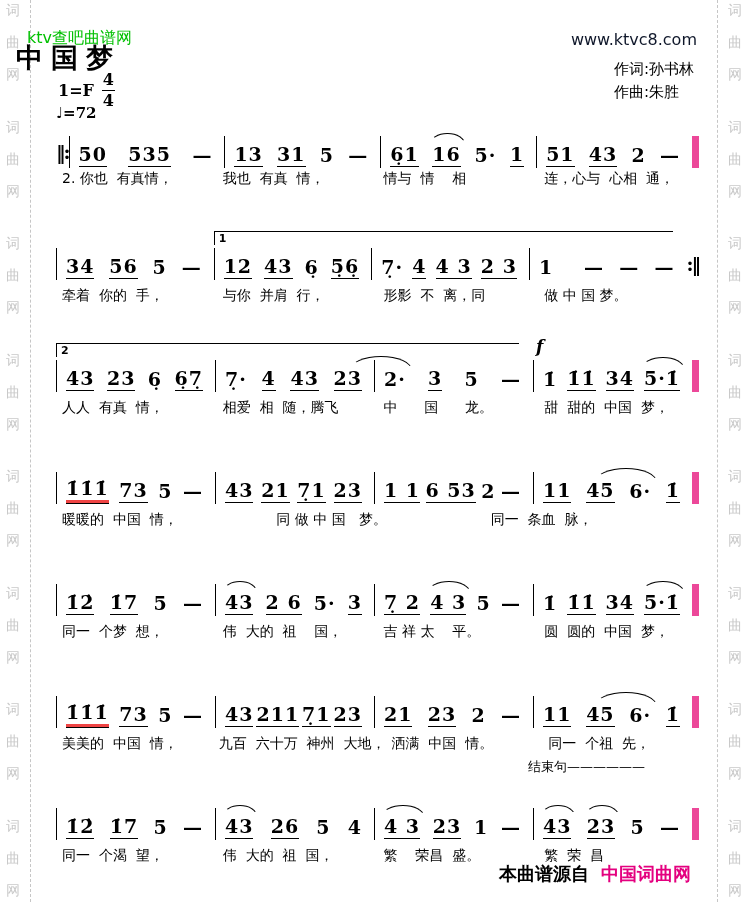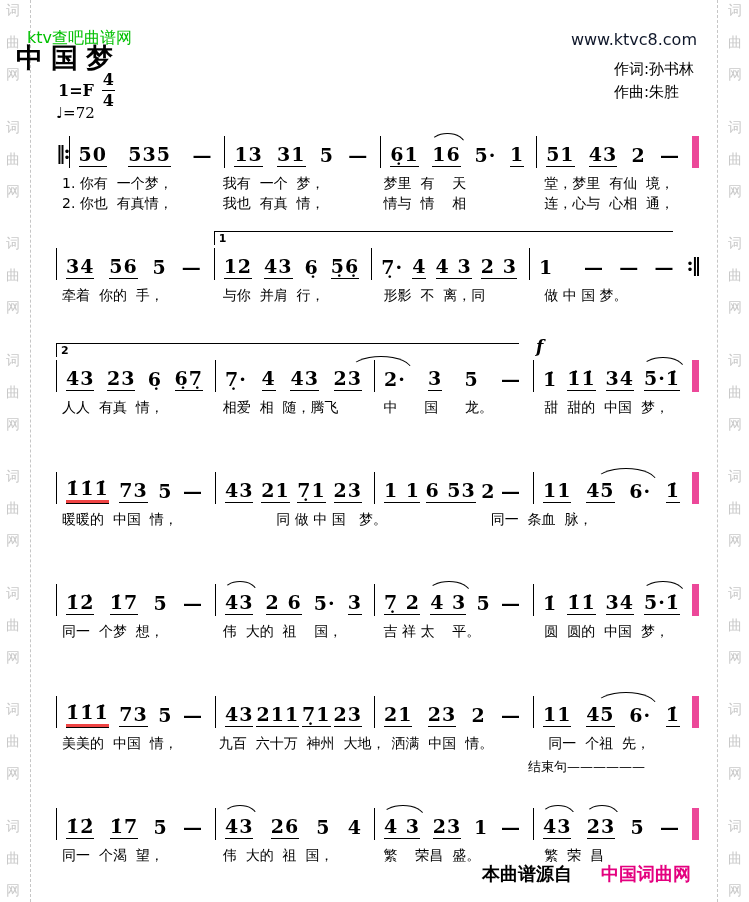--- a/index.html
+++ b/index.html
@@ -18,21 +18,21 @@
 
   
   .site-left{position:absolute;left:27px;top:28px;color:#00c000;font-size:16px;text-decoration:none;}
   .site-right{position:absolute;right:52px;top:30px;color:#0f172a;font-size:16px;text-decoration:none;}
   .title{position:absolute;left:0;right:0;top:24px;margin:16px;
          font-size:27px;font-weight:bold;letter-spacing:8px;font-family:"DejaVu Serif",serif;}
   .keysig{position:absolute;left:58px;top:72px;font-size:16px;font-weight:bold;
           font-family:"DejaVu Serif",serif;display:flex;align-items:center;gap:8px;}
   .frac{display:inline-flex;flex-direction:column;align-items:center;line-height:1;}
   .frac .fbar{width:13px;height:1px;background:#000;margin:2px 0;}
-  .tempo{position:absolute;left:56px;top:104px;font-size:15px;font-weight:normal;
+  .tempo{position:absolute;left:56px;top:104px;font-size:15px;font-weight:bold;
          font-family:"DejaVu Serif",serif;text-align:right;}
   .credits{position:absolute;right:55px;top:58px;font-size:15px;line-height:1.5;}
 
   
   .score{position:absolute;left:56px;right:50px;top:120px;}
   .system{position:relative;height:96px;}
   .notes-row{display:flex;margin-top:16px;height:32px;align-items:flex-end;}
   .notes-row.has-end .measure:last-child{border-right:none;}
   .notes-row .measure:last-child{border-right:7px solid #ec4899;}
   .bar-start,.bar-end{font-size:19px;font-weight:bold;font-family:"DejaVu Serif",serif;
@@ -52,21 +52,21 @@
          line-height:13px;z-index:3;pointer-events:none;}
   .dyn{position:absolute;top:-24px;left:2px;font-family:"DejaVu Serif",serif;
        font-style:italic;font-weight:bold;font-size:17px;}
   .below-note{position:absolute;top:62px;left:-6px;font-size:13px;white-space:nowrap;}
   .lyrics-row{display:flex;margin-top:7px;}
   .lyrics-row .lyric-seg{flex:1 1 0;font-size:14px;white-space:pre;overflow:visible;padding-left:6px;}
   .lyrics-row.v2{margin-top:2px;}
 
   
   .footer{position:absolute;right:58px;bottom:16px;font-size:18px;font-weight:bold;}
-  .footer .src{color:#000;margin-right:29px;}
+  .footer .src{color:#000;margin-right:12px;}
   .footer .brand{color:#e4007f;text-decoration:none;margin-top:34px;}
 </style>
 </head>
 <body>
 
 <div class="page">
 
   <div class="wm left">
       <div class="grp">
         <span>词</span>
@@ -196,26 +196,20 @@
             <span class="tok">5·</span>
             <span class="tok u1">1</span>
           </div>
           <div class="measure">
             <span class="tok u1">51</span>
             <span class="tok u1">43</span>
             <span class="tok">2</span>
             <span class="tok">—</span>
           </div>
         </div>
-        <div class="lyrics-row">
-          <div class="lyric-seg">1. 你有  一个梦，</div>
-          <div class="lyric-seg">我有  一个  梦，</div>
-          <div class="lyric-seg">梦里  有    天</div>
-          <div class="lyric-seg">堂，梦里  有仙  境，</div>
-        </div>
         <div class="lyrics-row v2">
           <div class="lyric-seg">2. 你也  有真情，</div>
           <div class="lyric-seg">我也  有真  情，</div>
           <div class="lyric-seg">情与  情    相</div>
           <div class="lyric-seg">连，心与  心相  通，</div>
         </div>
       </div>
       <div class="system">
         <div class="notes-row has-end">
           <div class="measure">

